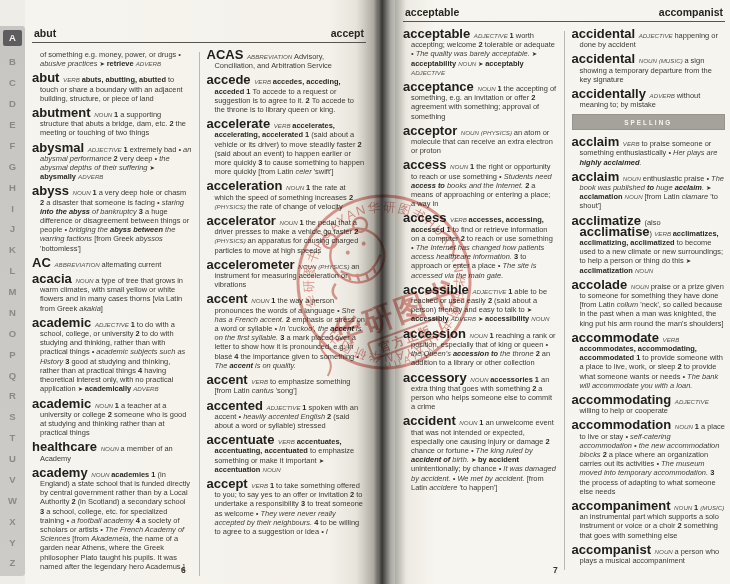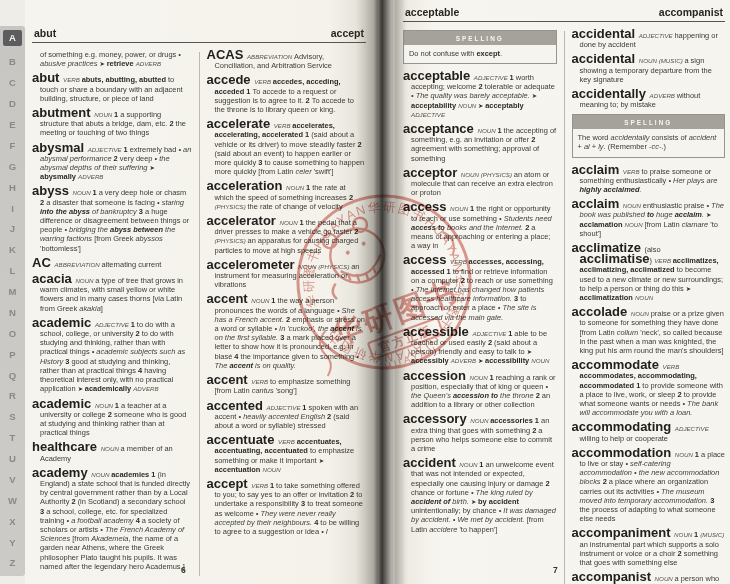--- a/index.html
+++ b/index.html
@@ -116,42 +116,37 @@
     <div class="page-num">6</div>
   </div>
 
   <div class="page page-right">
     <div class="page-header">
       <span>acceptable</span>
       <span>accompanist</span>
     </div>
     <div class="cols">
       <div class="col">
-          <div class="spelling-box">
-            <div class="spelling-title">SPELLING</div>
-            <div class="spelling-body"><span>Do not confuse with </span><span class="r-b">except</span><span>.</span></div>
-          </div>
           <p class="entry"><span class="r-h">acceptable </span><span class="r-p">ADJECTIVE </span><span class="r-b">1 </span><span>worth accepting; welcome </span><span class="r-b">2 </span><span>tolerable or adequate </span><span class="r-i">• The quality was barely acceptable. </span><span class="r-a">➤ </span><span class="r-b">acceptability </span><span class="r-p">NOUN </span><span class="r-a">➤ </span><span class="r-b">acceptably </span><span class="r-p">ADJECTIVE</span></p>
           <p class="entry"><span class="r-h">acceptance </span><span class="r-p">NOUN </span><span class="r-b">1 </span><span>the accepting of something, e.g. an invitation or offer </span><span class="r-b">2 </span><span>agreement with something; approval of something</span></p>
           <p class="entry"><span class="r-h">acceptor </span><span class="r-p">NOUN </span><span class="r-p">(PHYSICS) </span><span>an atom or molecule that can receive an extra electron or proton</span></p>
           <p class="entry"><span class="r-h">access </span><span class="r-p">NOUN </span><span class="r-b">1 </span><span>the right or opportunity to reach or use something </span><span class="r-i">• Students need </span><span class="r-e">access to </span><span class="r-i">books and the Internet. </span><span class="r-b">2 </span><span>a means of approaching or entering a place; a way in</span></p>
           <p class="entry"><span class="r-h">access </span><span class="r-p">VERB </span><span class="r-b">accesses, accessing, accessed </span><span class="r-b">1 </span><span>to find or retrieve information on a computer </span><span class="r-b">2 </span><span>to reach or use something </span><span class="r-i">• The Internet has changed how patients access healthcare information. </span><span class="r-b">3 </span><span>to approach or enter a place </span><span class="r-i">• The site is accessed via the main gate.</span></p>
           <p class="entry"><span class="r-h">accessible </span><span class="r-p">ADJECTIVE </span><span class="r-b">1 </span><span>able to be reached or used easily </span><span class="r-b">2 </span><span>(said about a person) friendly and easy to talk to </span><span class="r-a">➤ </span><span class="r-b">accessibly </span><span class="r-p">ADVERB </span><span class="r-a">➤ </span><span class="r-b">accessibility </span><span class="r-p">NOUN</span></p>
           <p class="entry"><span class="r-h">accession </span><span class="r-p">NOUN </span><span class="r-b">1 </span><span>reaching a rank or position, especially that of king or queen </span><span class="r-i">• the Queen's </span><span class="r-e">accession to </span><span class="r-i">the throne </span><span class="r-b">2 </span><span>an addition to a library or other collection</span></p>
           <p class="entry"><span class="r-h">accessory </span><span class="r-p">NOUN </span><span class="r-b">accessories 1 </span><span>an extra thing that goes with something </span><span class="r-b">2 </span><span>a person who helps someone else to commit a crime</span></p>
           <p class="entry"><span class="r-h">accident </span><span class="r-p">NOUN </span><span class="r-b">1 </span><span>an unwelcome event that was not intended or expected, especially one causing injury or damage </span><span class="r-b">2 </span><span>chance or fortune </span><span class="r-i">• The king ruled by </span><span class="r-e">accident of </span><span class="r-i">birth. </span><span class="r-a">➤ </span><span class="r-b">by accident </span><span>unintentionally; by chance </span><span class="r-i">• It was damaged by accident. • We met by accident. </span><span>[from Latin </span><span class="r-i">accidere </span><span>'to happen']</span></p>
         </div>
       <div class="divider"></div>
       <div class="col">
           <p class="entry"><span class="r-h">accidental </span><span class="r-p">ADJECTIVE </span><span>happening or done by accident</span></p>
           <p class="entry"><span class="r-h">accidental </span><span class="r-p">NOUN </span><span class="r-p">(MUSIC) </span><span>a sign showing a temporary departure from the key signature</span></p>
           <p class="entry"><span class="r-h">accidentally </span><span class="r-p">ADVERB </span><span>without meaning to; by mistake</span></p>
           <div class="spelling-box">
             <div class="spelling-title">SPELLING</div>
-            <div class="spelling-body"><span>The word </span><span class="r-i">accidentally </span><span>consists of </span><span class="r-i">accident </span><span>+ </span><span class="r-i">al </span><span>+ </span><span class="r-i">ly</span><span>. (Remember </span><span class="r-i">-cc-</span><span>.)</span></div>
           </div>
           <p class="entry"><span class="r-h">acclaim </span><span class="r-p">VERB </span><span>to praise someone or something enthusiastically </span><span class="r-i">• Her plays are </span><span class="r-e">highly acclaimed</span><span class="r-i">.</span></p>
           <p class="entry"><span class="r-h">acclaim </span><span class="r-p">NOUN </span><span>enthusiastic praise </span><span class="r-i">• The book was published </span><span class="r-e">to </span><span class="r-i">huge </span><span class="r-e">acclaim</span><span class="r-i">. </span><span class="r-a">➤ </span><span class="r-b">acclamation </span><span class="r-p">NOUN </span><span>[from Latin </span><span class="r-i">clamare </span><span>'to shout']</span></p>
           <p class="entry"><span class="r-h">acclimatize </span><span>(also </span><span class="r-h">acclimatise</span><span>) </span><span class="r-p">VERB </span><span class="r-b">acclimatizes, acclimatizing, acclimatized </span><span>to become used to a new climate or new surroundings; to help a person or thing do this </span><span class="r-a">➤ </span><span class="r-b">acclimatization </span><span class="r-p">NOUN</span></p>
           <p class="entry"><span class="r-h">accolade </span><span class="r-p">NOUN </span><span>praise or a prize given to someone for something they have done [from Latin </span><span class="r-i">collum </span><span>'neck', so called because in the past when a man was knighted, the king put his arm round the man's shoulders]</span></p>
           <p class="entry"><span class="r-h">accommodate </span><span class="r-p">VERB </span><span class="r-b">accommodates, accommodating, accommodated </span><span class="r-b">1 </span><span>to provide someone with a place to live, work, or sleep </span><span class="r-b">2 </span><span>to provide what someone wants or needs </span><span class="r-i">• The bank will accommodate you with a loan.</span></p>
           <p class="entry"><span class="r-h">accommodating </span><span class="r-p">ADJECTIVE </span><span>willing to help or cooperate</span></p>
           <p class="entry"><span class="r-h">accommodation </span><span class="r-p">NOUN </span><span class="r-b">1 </span><span>a place to live or stay </span><span class="r-i">• self-catering accommodation • the new accommodation blocks </span><span class="r-b">2 </span><span>a place where an organization carries out its activities </span><span class="r-i">• The museum moved into temporary accommodation. </span><span class="r-b">3 </span><span>the process of adapting to what someone else needs</span></p>
           <p class="entry"><span class="r-h">accompaniment </span><span class="r-p">NOUN </span><span class="r-b">1 </span><span class="r-p">(MUSIC) </span><span>an instrumental part which supports a solo instrument or voice or a choir </span><span class="r-b">2 </span><span>something that goes with something else</span></p>
           <p class="entry"><span class="r-h">accompanist </span><span class="r-p">NOUN </span><span>a person who plays a musical accompaniment</span></p>

